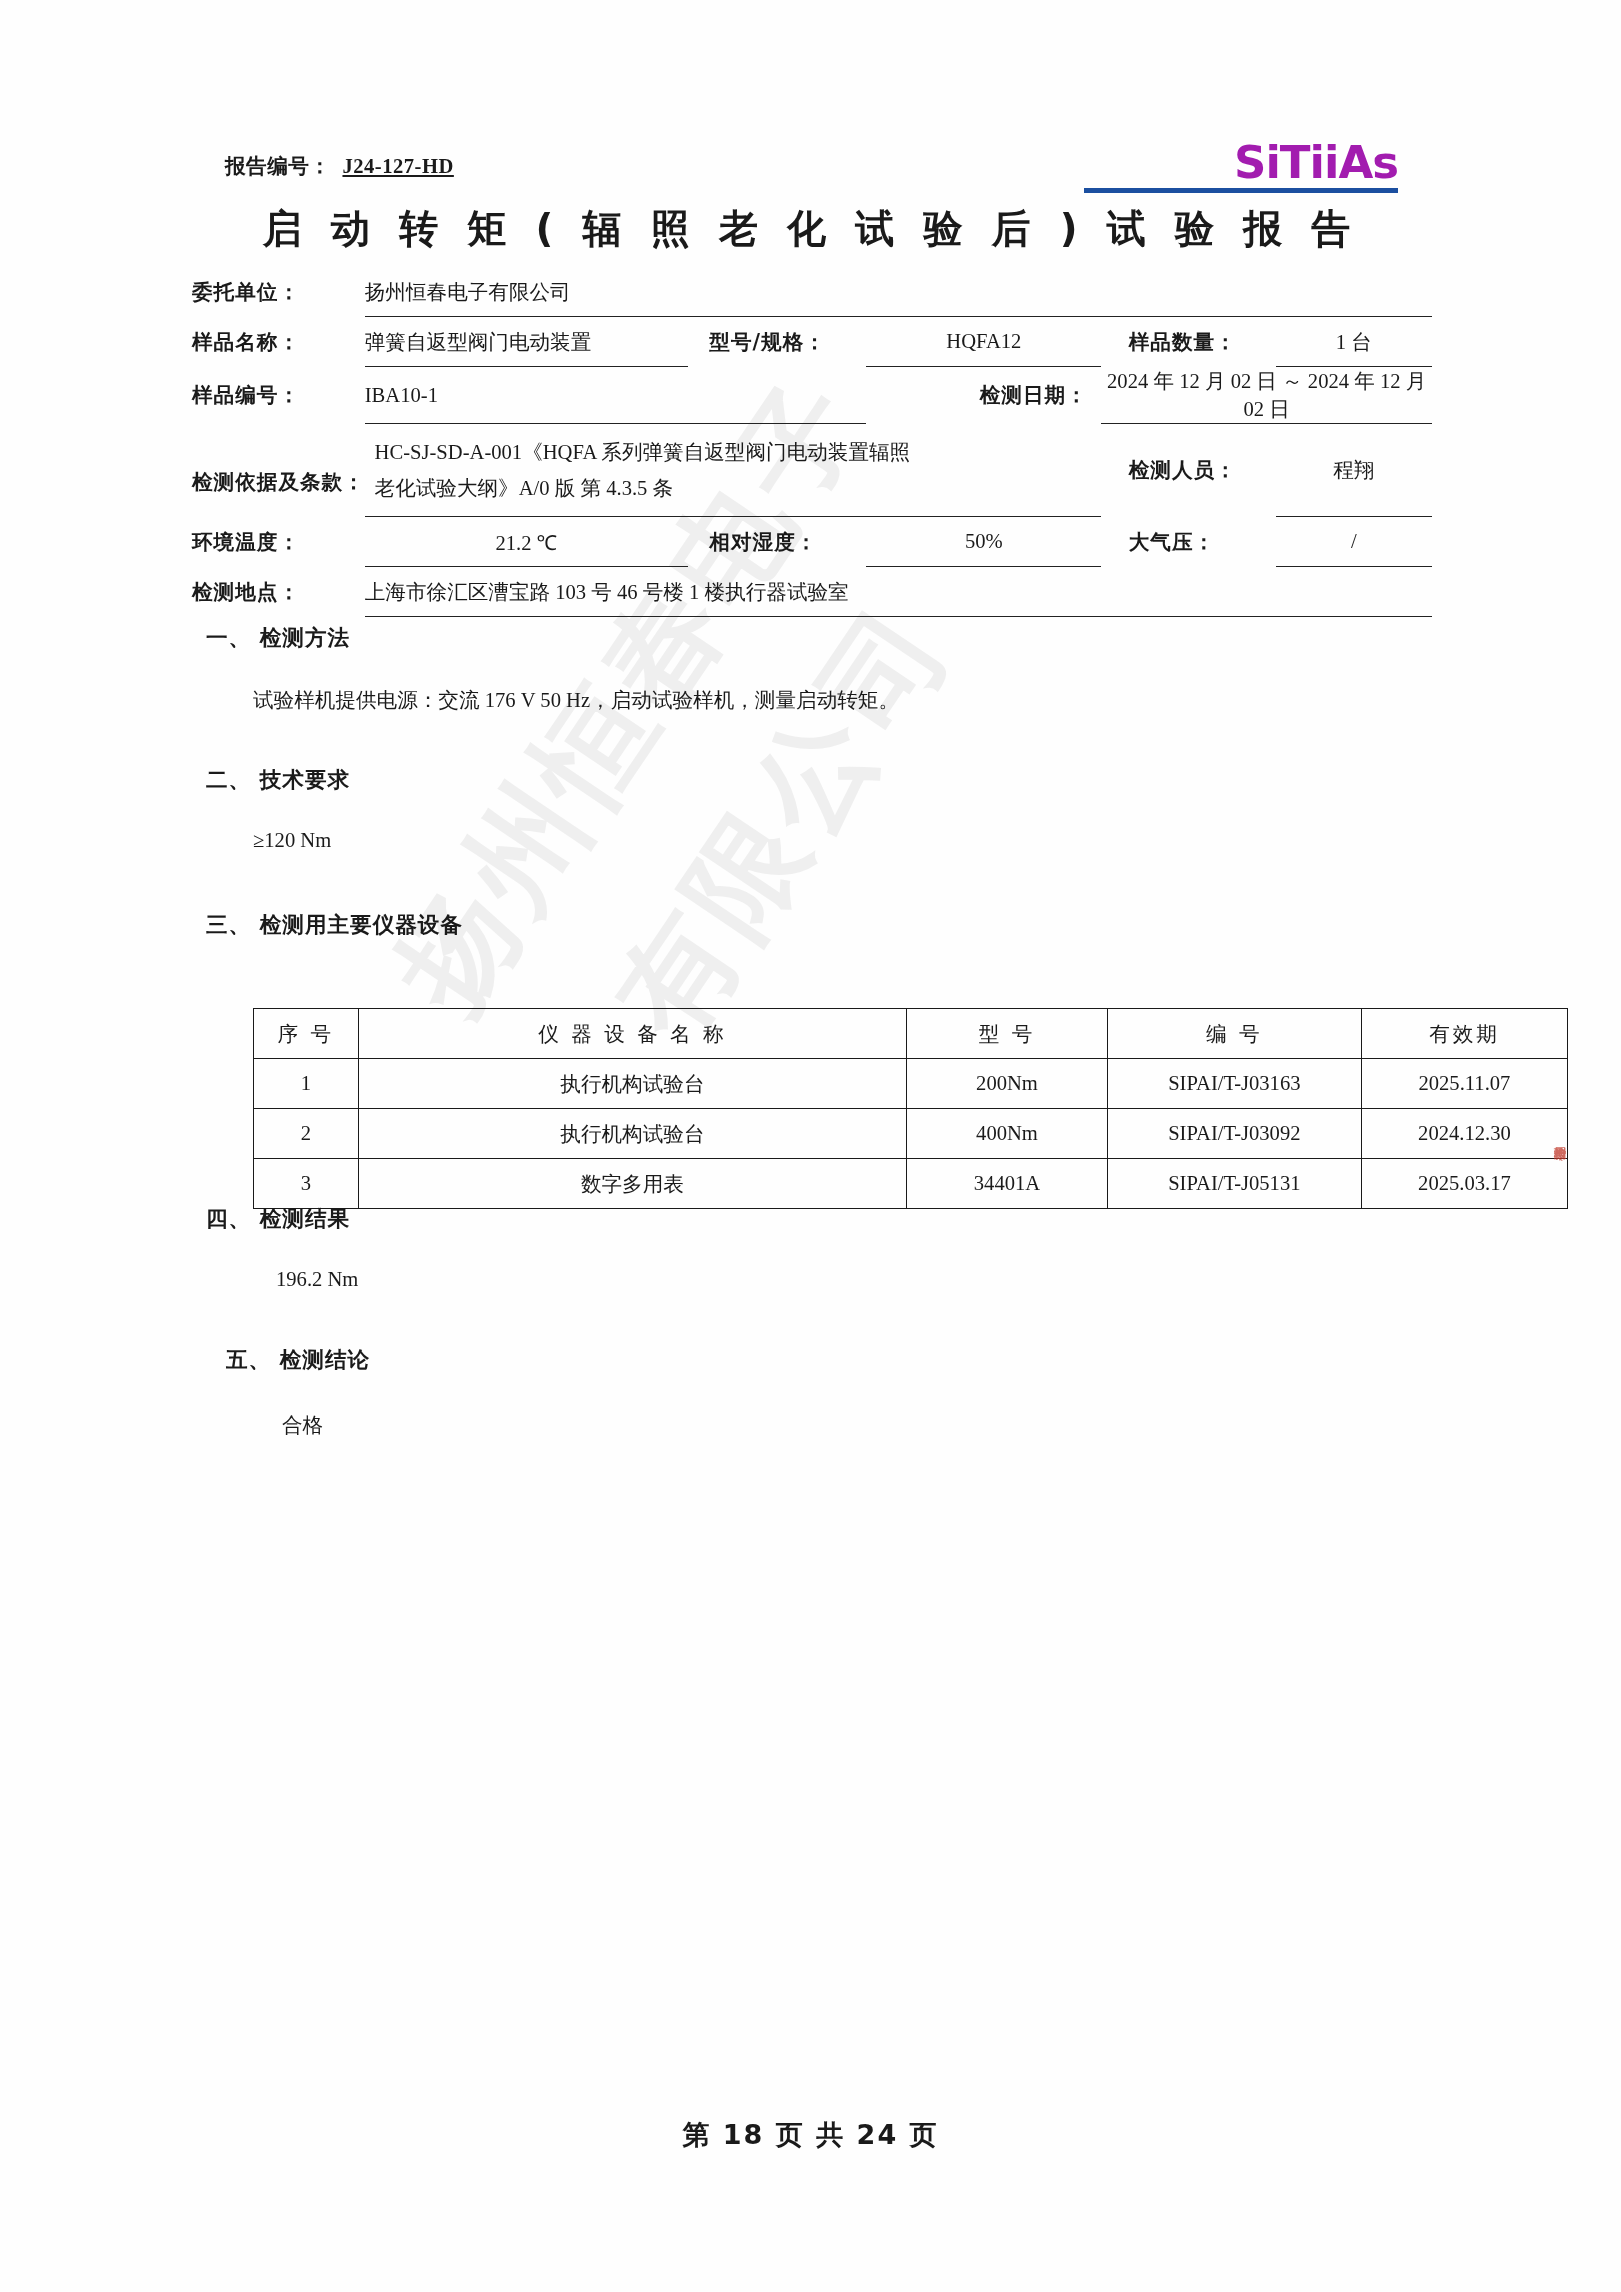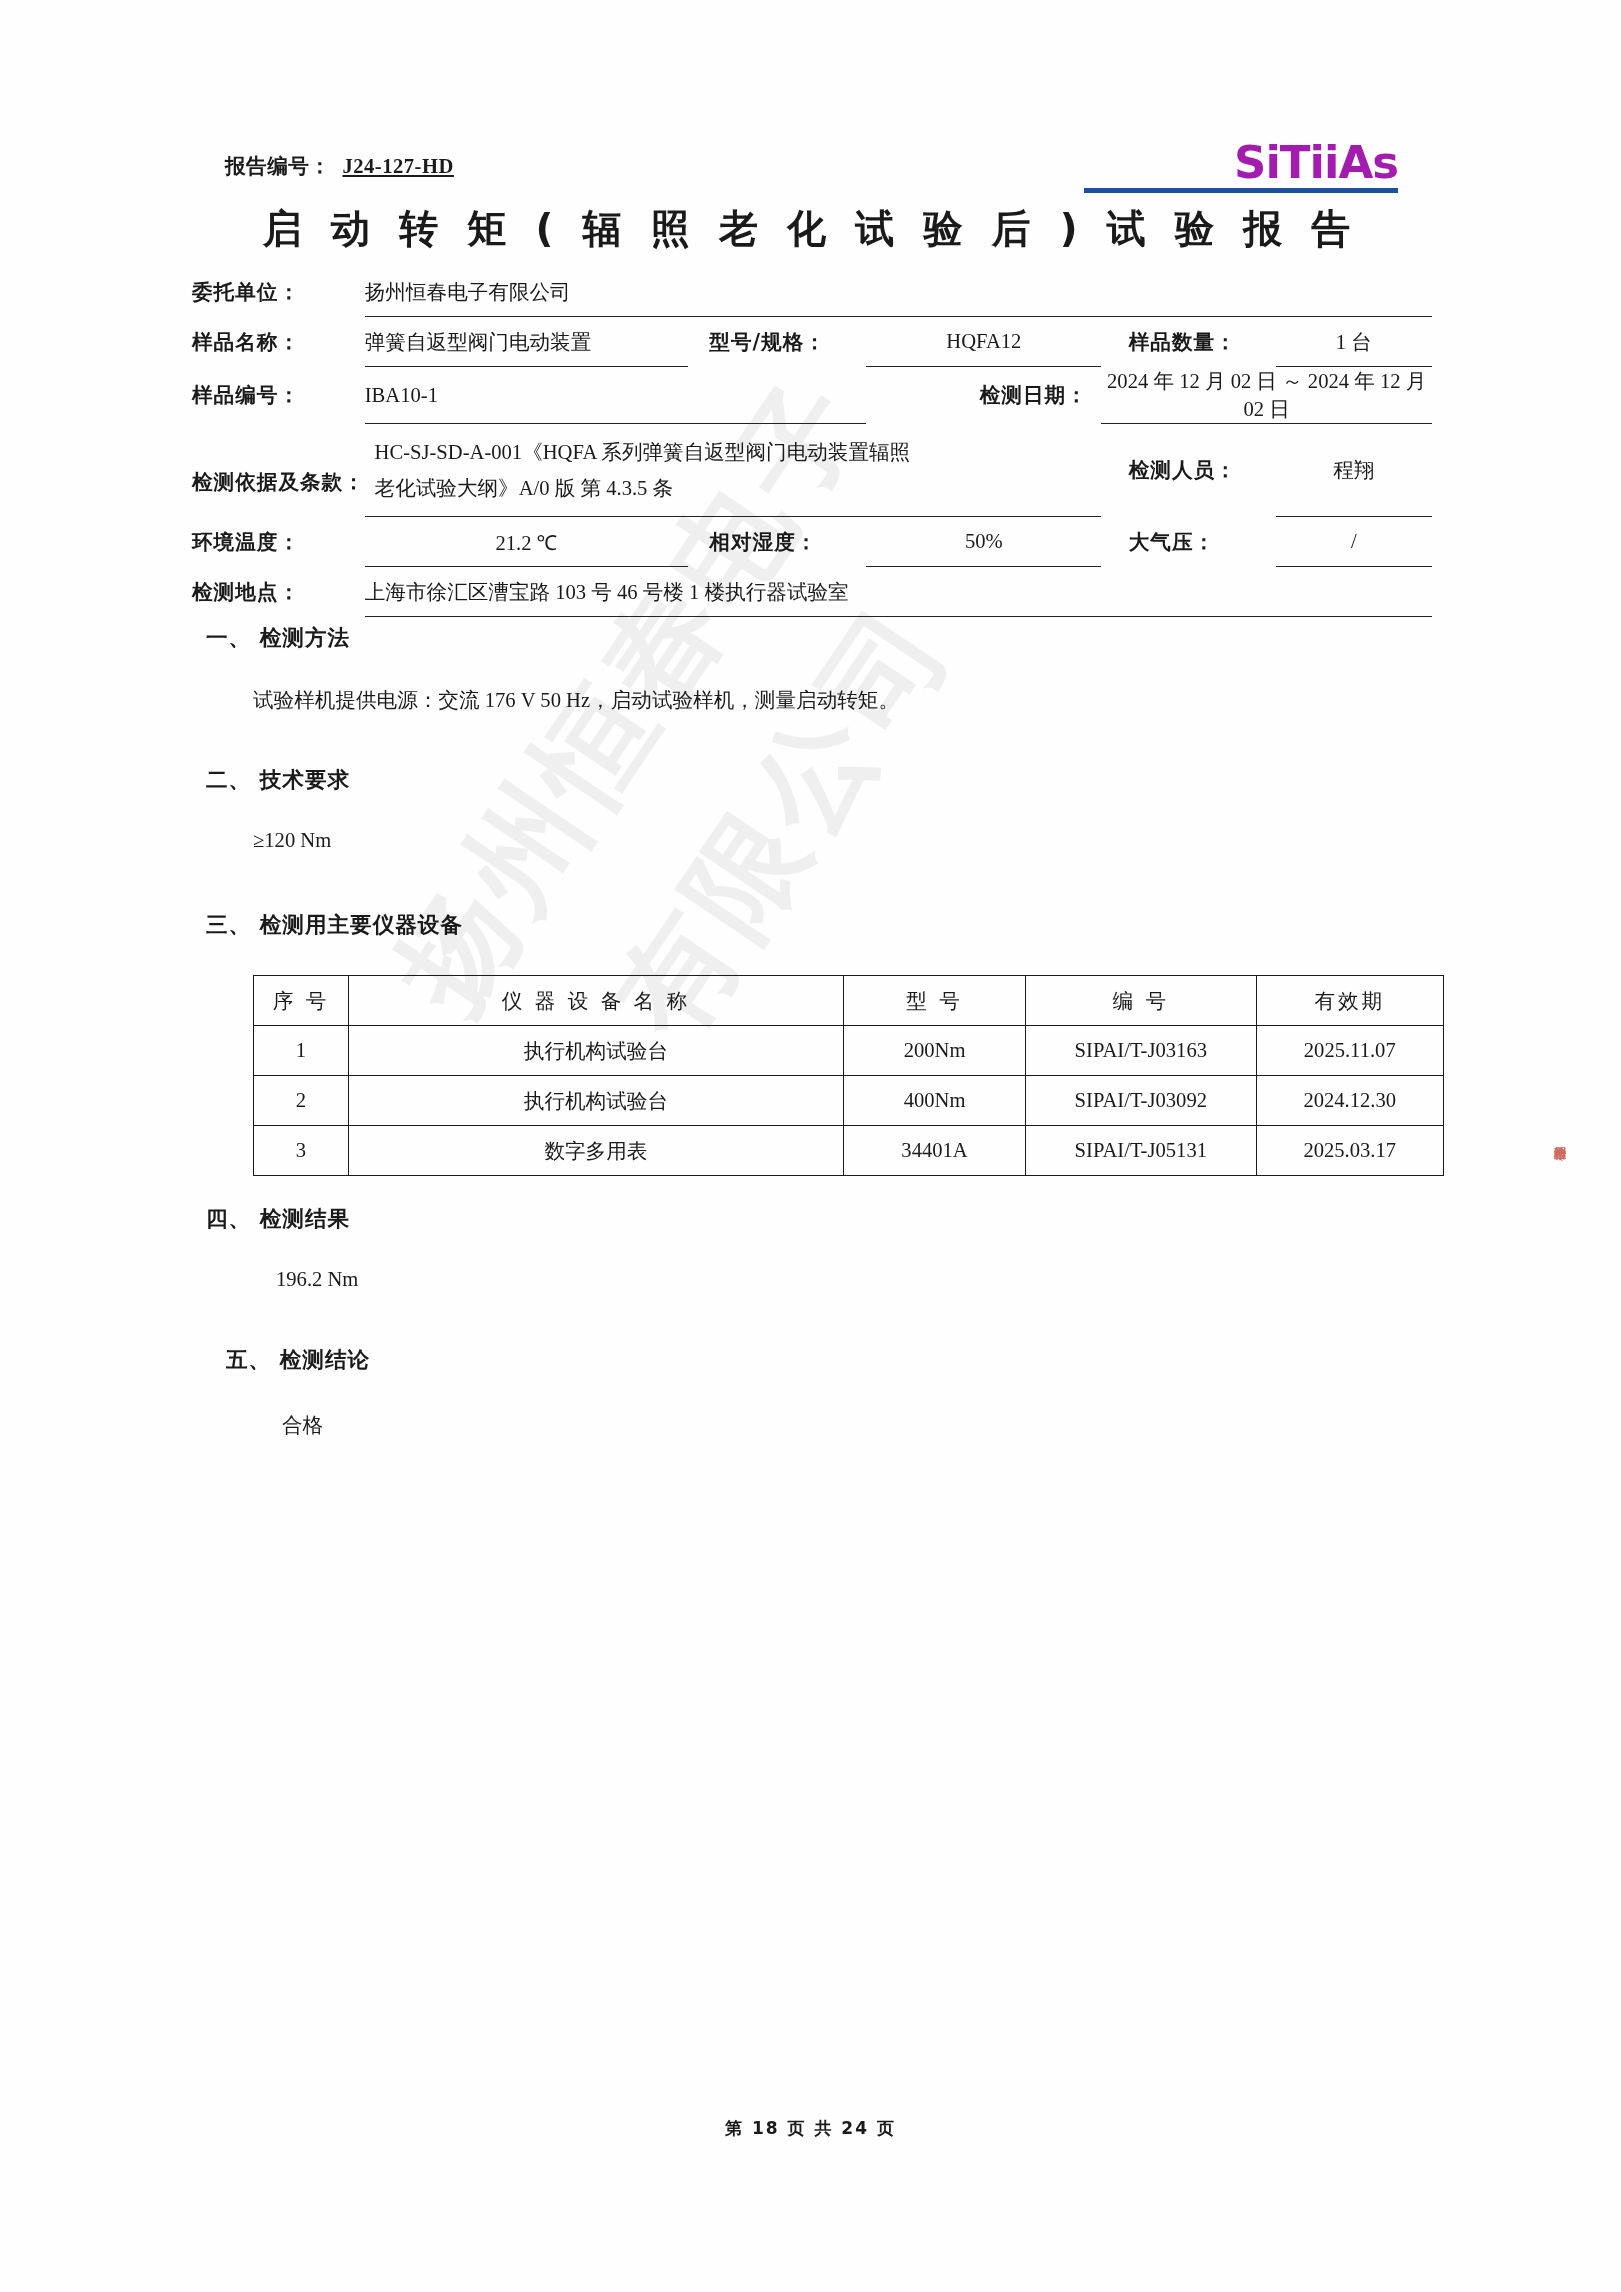--- a/index.html
+++ b/index.html
@@ -133,22 +133,22 @@
   }
   .body-text {
     position: absolute;
     font-size: 20.6px;
     font-family: "Liberation Serif", serif;
   }
   
   .instr {
     position: absolute;
     left: 253px;
-    top: 975px;
-    width: 1191px;
+    top: 1008px;
+    width: 1315px;
     border-collapse: collapse;
     font-size: 20.6px;
   }
   .instr th, .instr td {
     border: 1.5px solid #1a1a1a;
     text-align: center;
     height: 47px;
     font-weight: normal;
     font-family: "Liberation Serif", serif;
     font-size: 20.6px;
@@ -161,21 +161,21 @@
   .c0 { width: 93px; }
   .c1 { width: 500px; }
   .c2 { width: 181px; }
   .c3 { width: 230px; }
   .c4 { width: 186px; }
   .footer {
     position: absolute;
     left: 0; right: 0;
     top: 2117px;
     text-align: center;
-    font-size: 17px;
+    font-size: 27px;
     font-family: "DejaVu Sans", sans-serif;
     font-weight: bold;
     letter-spacing: 2px;
   }
   .stamp {
     position: absolute;
     right: 51px;
     top: 1137px;
     width: 25.5px;
     height: 167px;

